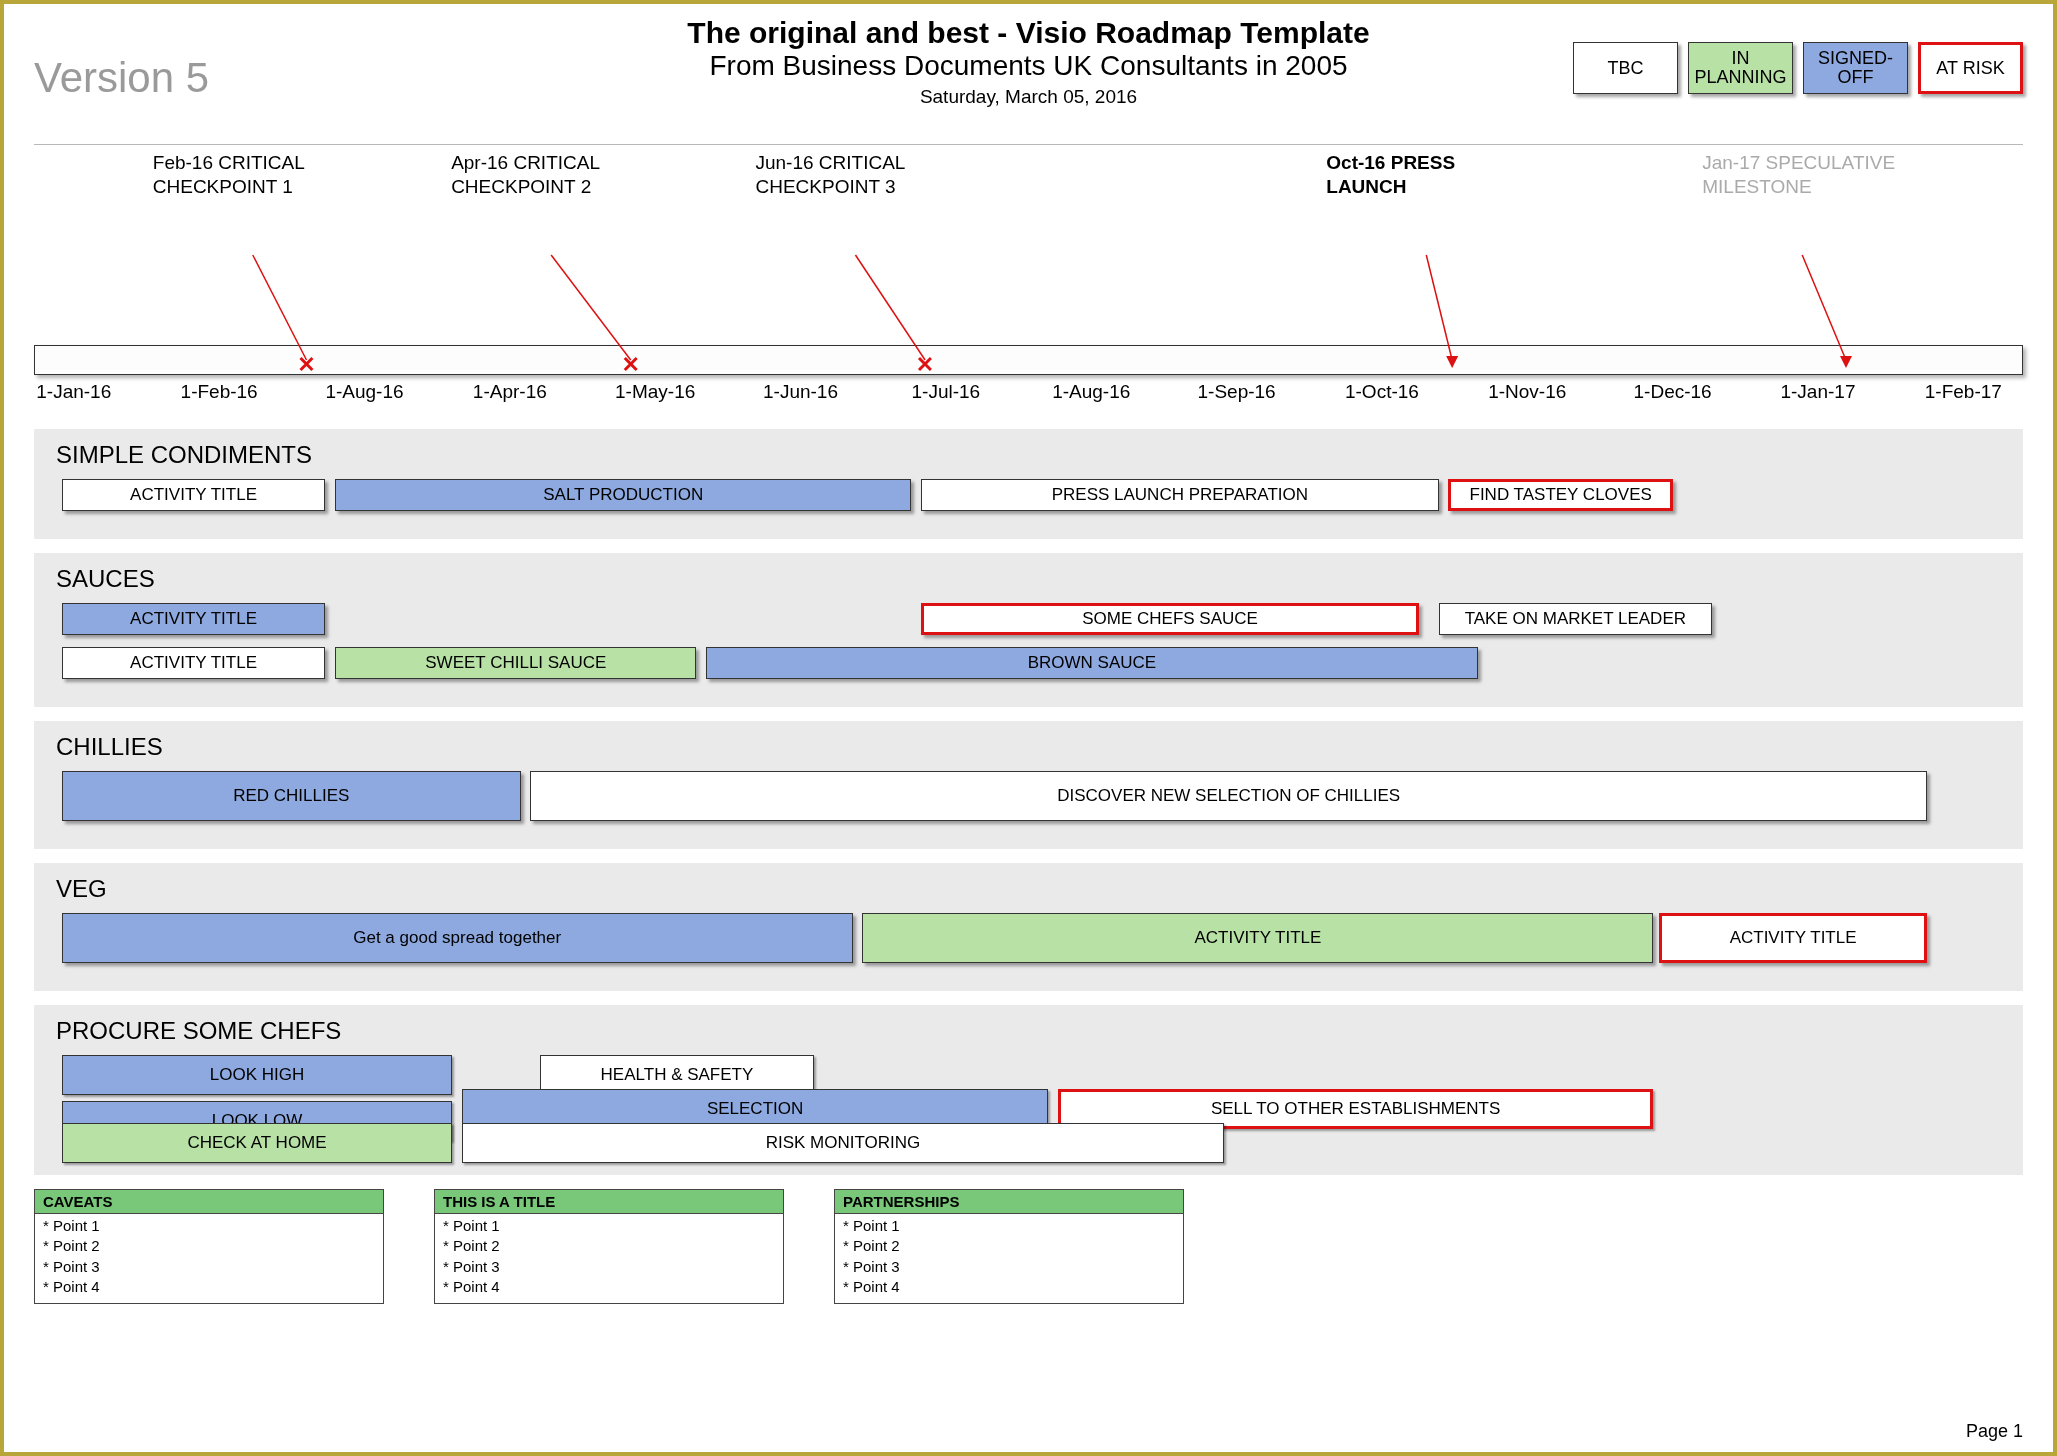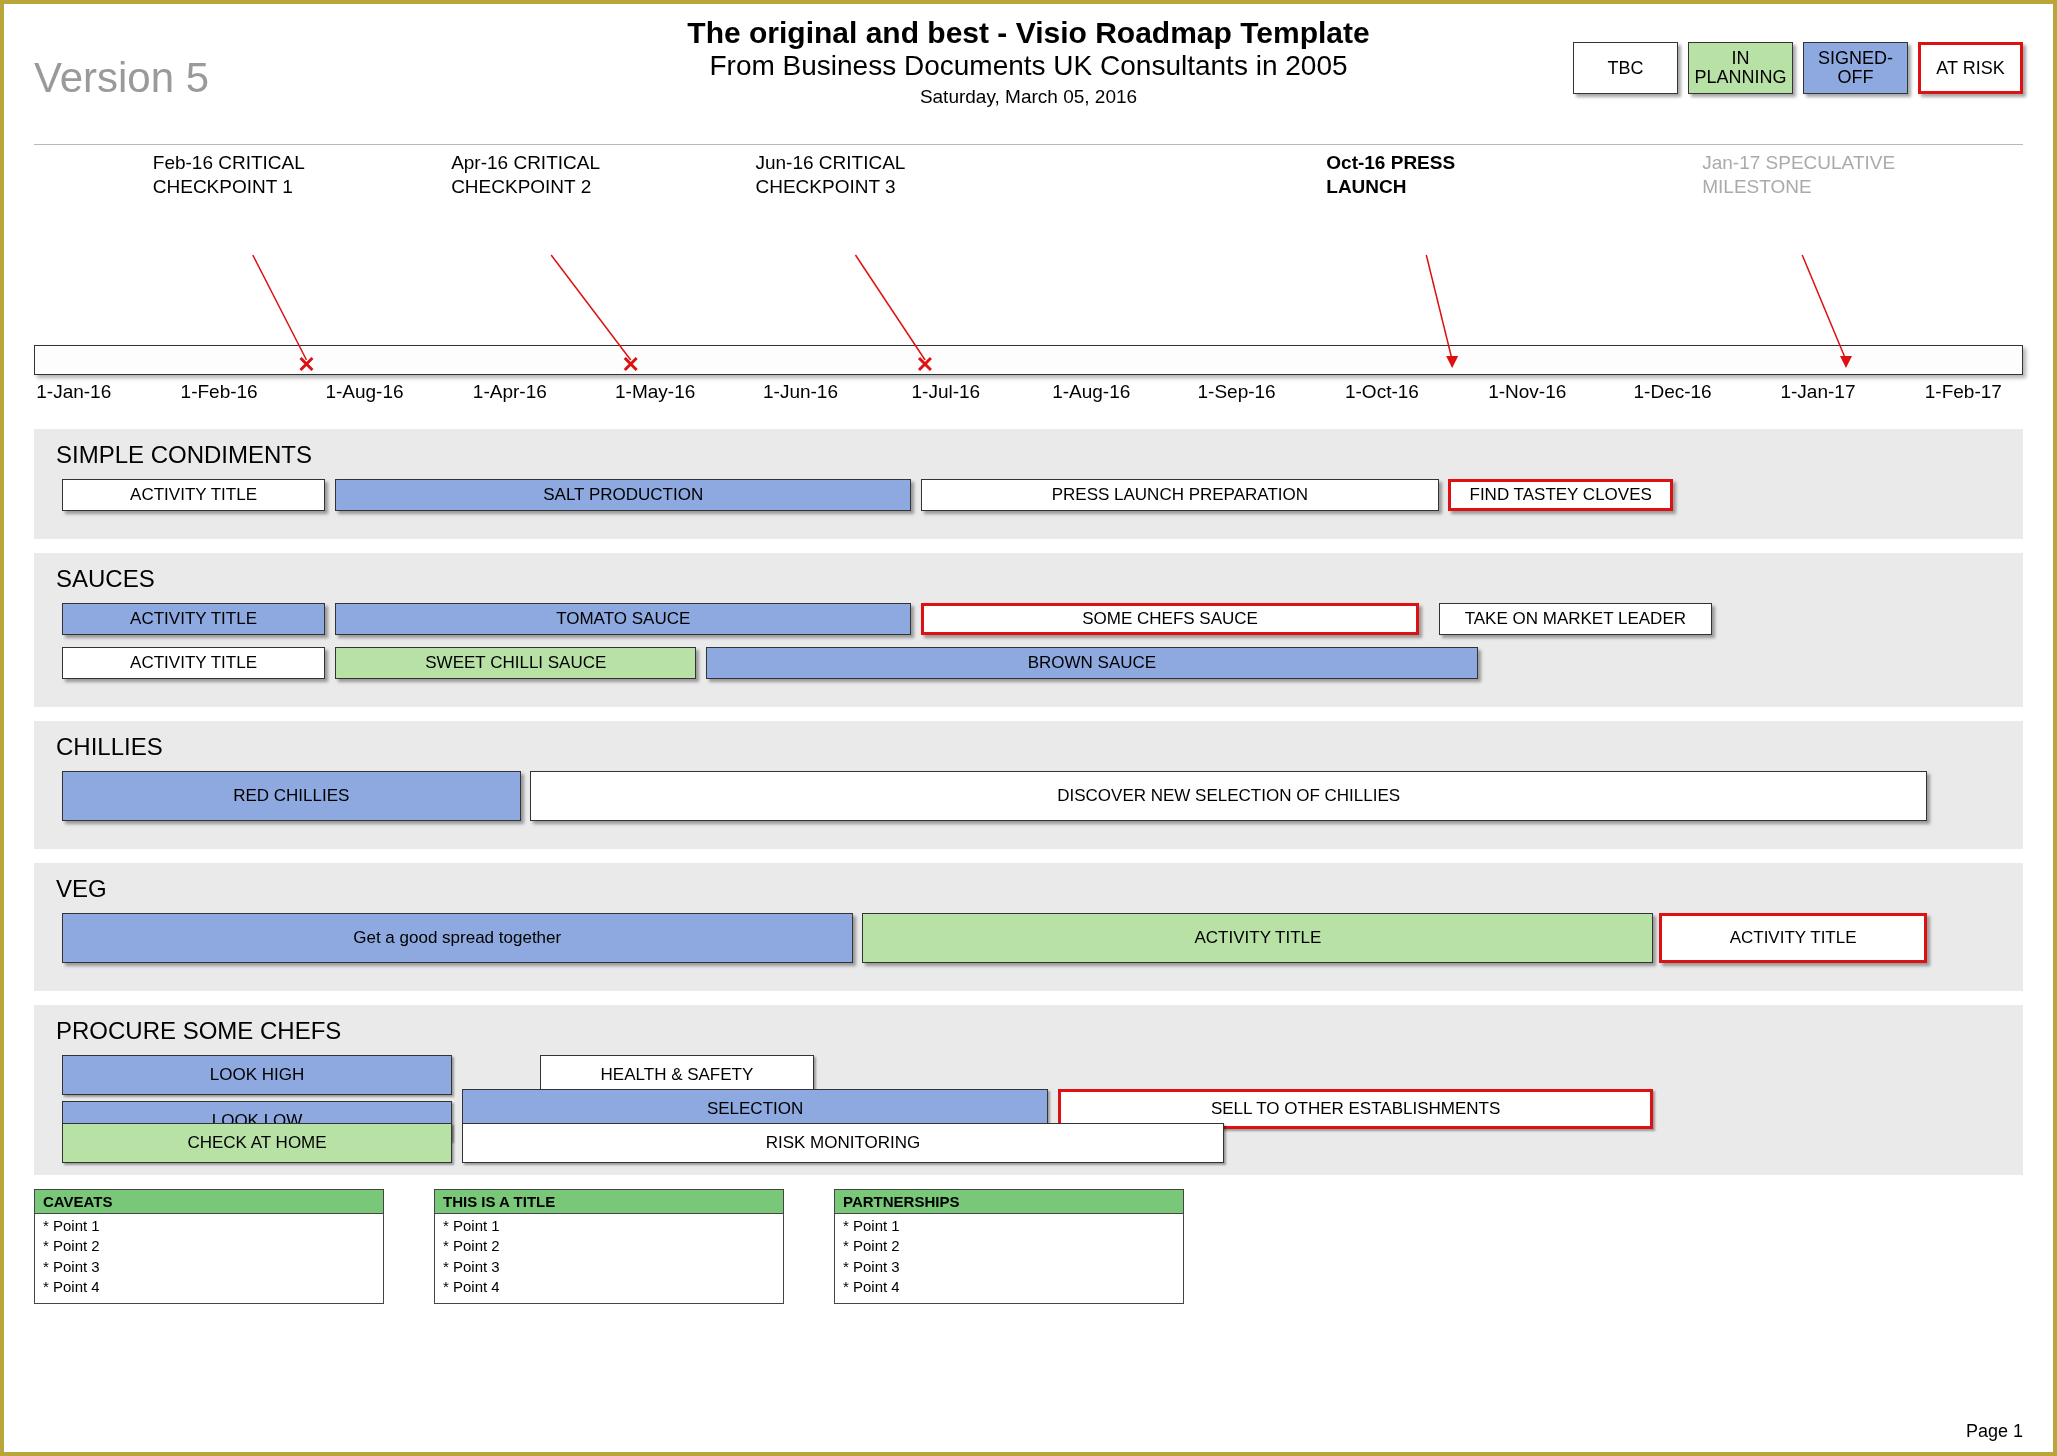--- a/index.html
+++ b/index.html
@@ -213,21 +213,20 @@
         <div class="activity status-tbc" style="left: 0.5%; width: 13.5%;">ACTIVITY TITLE</div>
         <div class="activity status-signed" style="left: 14.5%; width: 29.5%;">SALT PRODUCTION</div>
         <div class="activity status-tbc" style="left: 44.5%; width: 26.5%;">PRESS LAUNCH PREPARATION</div>
         <div class="activity status-risk" style="left: 71.5%; width: 11.5%;">FIND TASTEY CLOVES</div>
       </div>
     </div>
     <div class="lane">
       <div class="lane-title">SAUCES</div>
       <div class="row">
         <div class="activity status-signed" style="left: 0.5%; width: 13.5%;">ACTIVITY TITLE</div>
-        <div class="activity status-signed" style="left: 14.5%; width: 29.5%;">TOMATO SAUCE</div>
         <div class="activity status-risk" style="left: 44.5%; width: 25.5%;">SOME CHEFS SAUCE</div>
         <div class="activity status-tbc" style="left: 71%; width: 14%;">TAKE ON MARKET LEADER</div>
       </div>
       <div class="row">
         <div class="activity status-tbc" style="left: 0.5%; width: 13.5%;">ACTIVITY TITLE</div>
         <div class="activity status-planning" style="left: 14.5%; width: 18.5%;">SWEET CHILLI SAUCE</div>
         <div class="activity status-signed" style="left: 33.5%; width: 39.5%;">BROWN SAUCE</div>
       </div>
     </div>
     <div class="lane">

